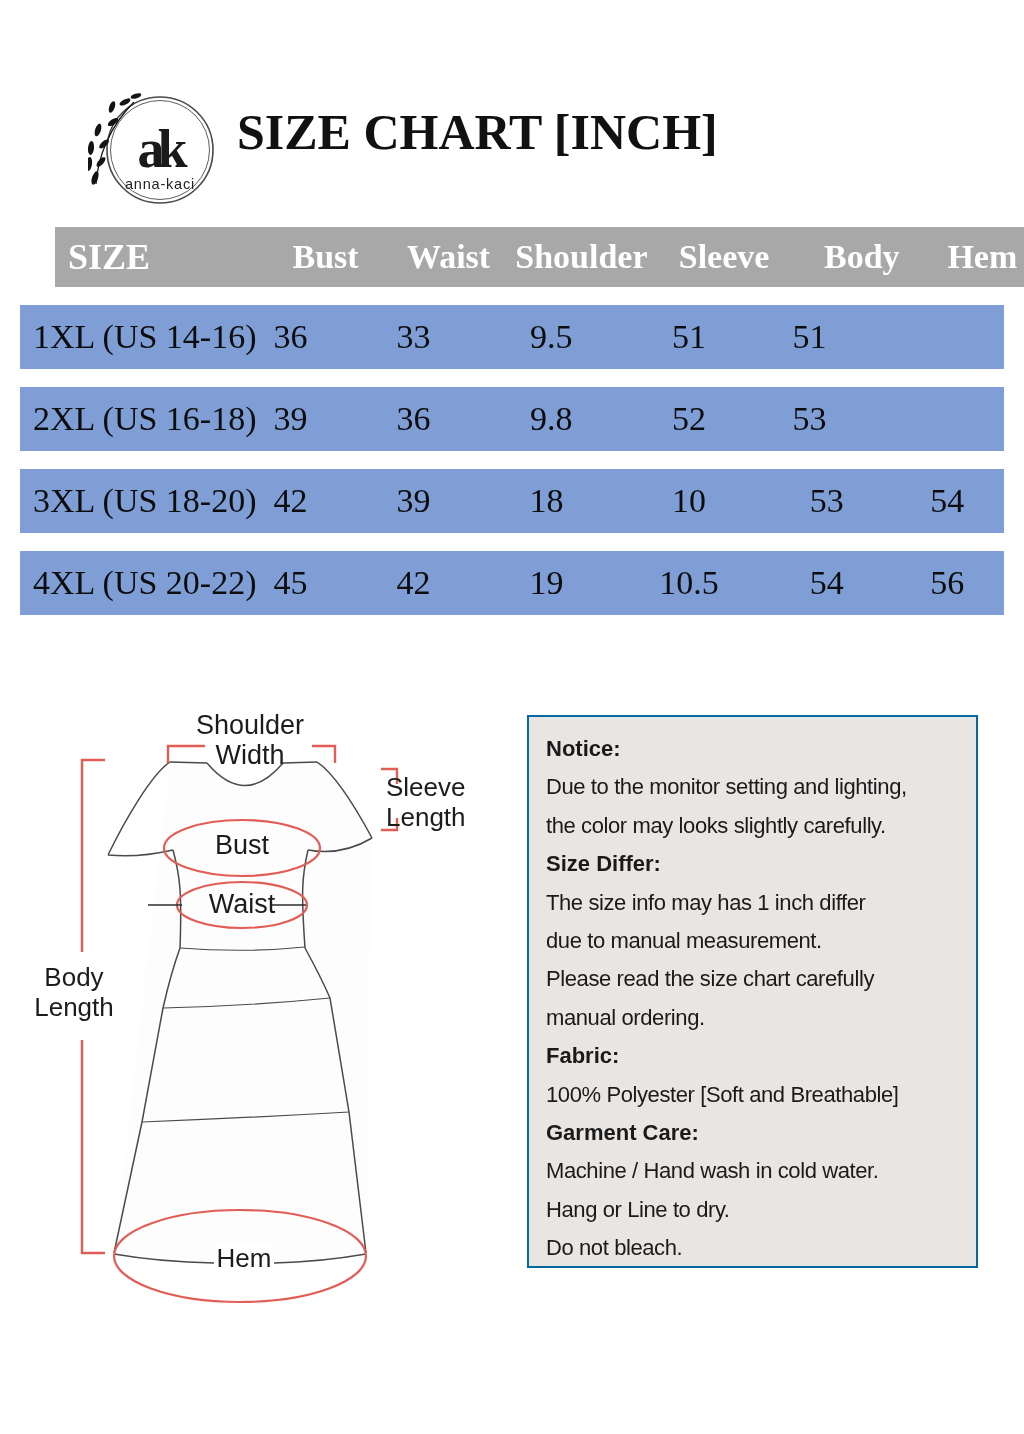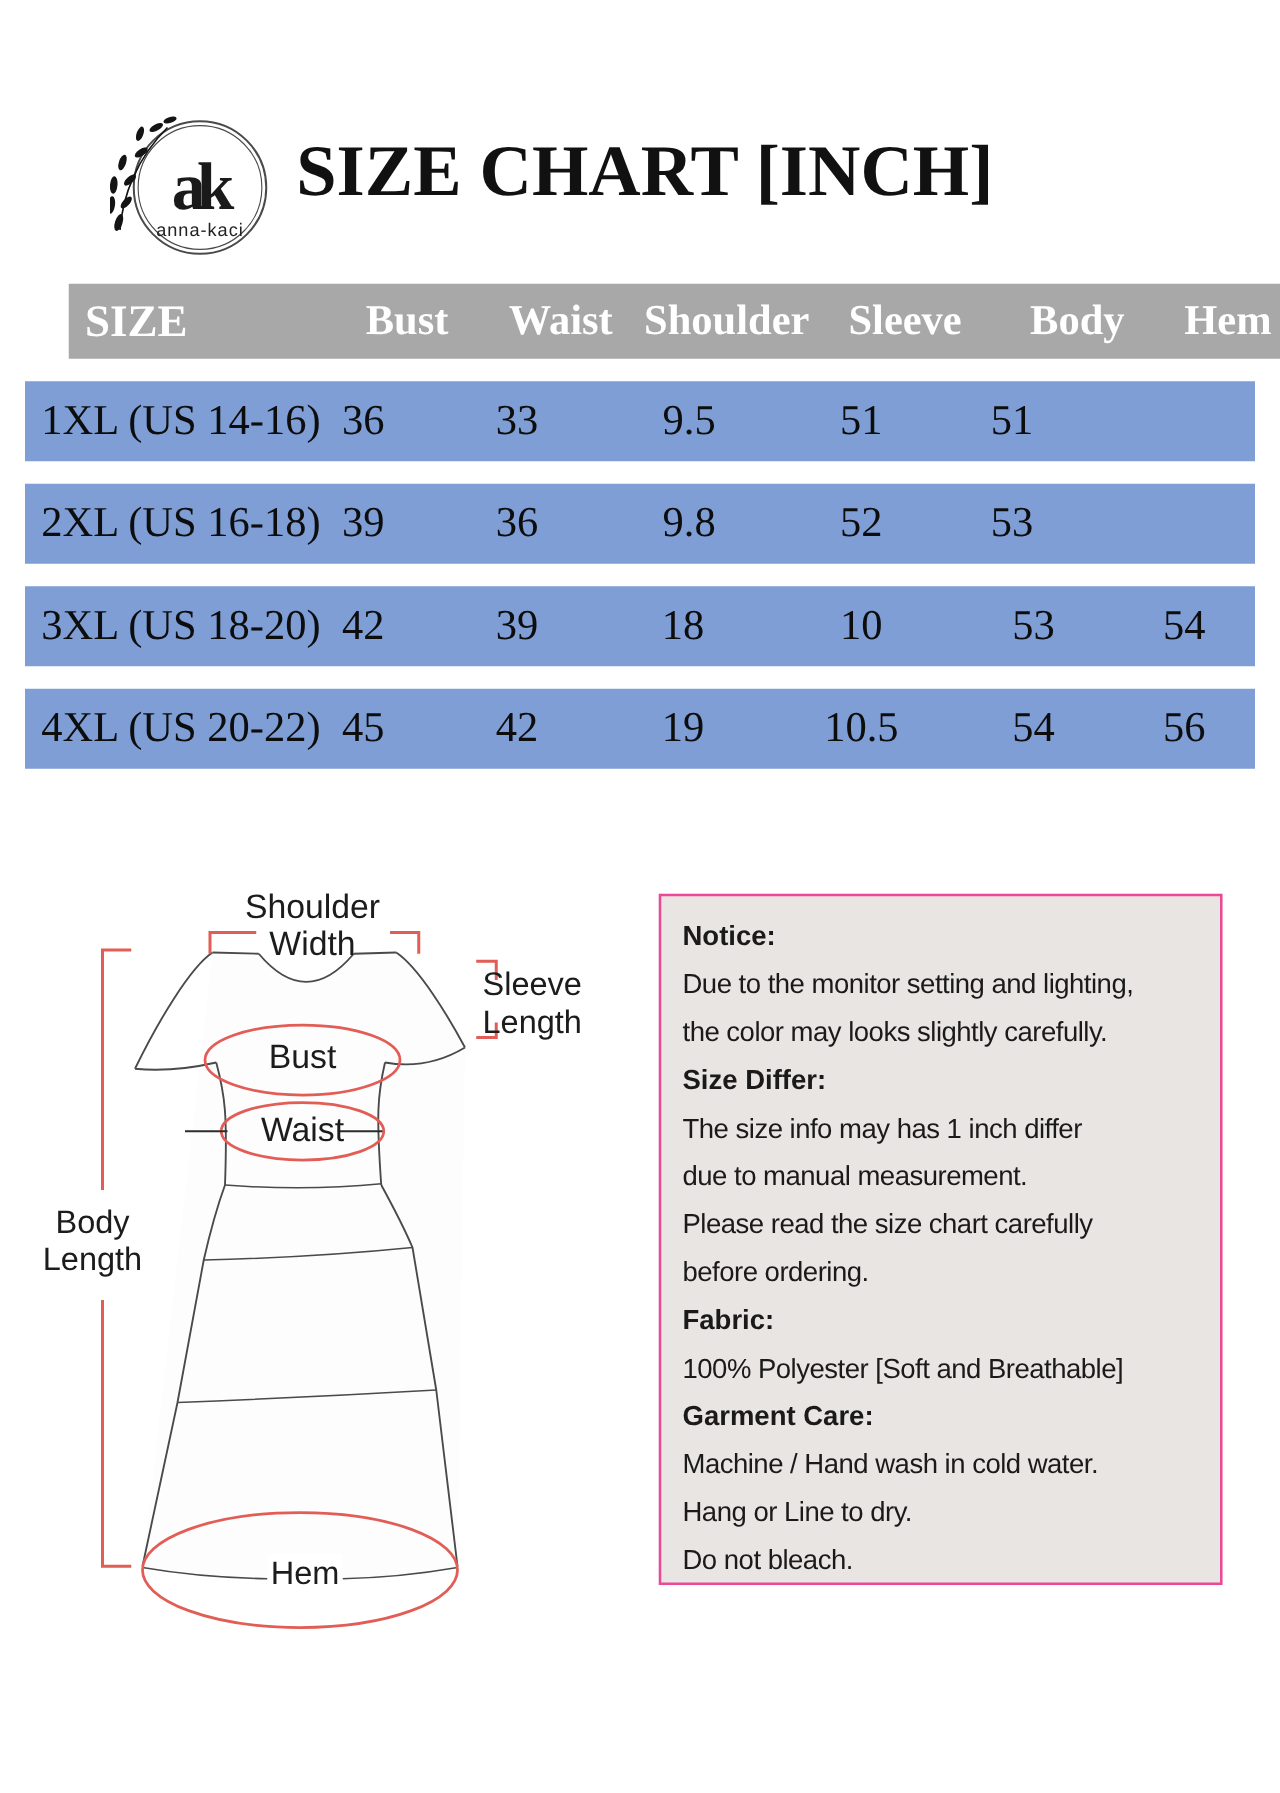--- a/index.html
+++ b/index.html
@@ -7,21 +7,21 @@
   body {
     width:1024px; height:1434px; position:relative; background:#ffffff;
     font-family:"Liberation Sans", sans-serif; overflow:hidden;
   }
 
   
   #logo { position:absolute; left:88px; top:90px; width:140px; height:130px; }
   #page-title {
     position:absolute; left:237px; top:103px;
     font-family:"Liberation Serif", serif; font-weight:bold;
-    font-size:58px; color:#111; letter-spacing:0px; white-space:nowrap;
+    font-size:50px; color:#111; letter-spacing:0px; white-space:nowrap;
   }
 
   
   #size-table { position:absolute; left:20px; top:227px; width:984px; }
   .t-row { display:flex; width:100%; }
   .t-head {
     height:60px; background:#a8a8a8; color:#ffffff;
     font-family:"Liberation Serif", serif; font-weight:bold; font-size:34px;margin-left:35px;
   }
   .t-data {
@@ -50,21 +50,21 @@
   #lbl-shoulder-width { left:150px; top:20px; width:140px; font-size:27px; }
   #lbl-sleeve-length  { left:356px; top:82px;  text-align:left; }
   #lbl-bust  { left:142px; top:140px; width:140px; font-size:27px; }
   #lbl-waist { left:142px; top:199px; width:140px; font-size:27px; }
   #lbl-body-length { left:-16px; top:272px; width:120px; }
   #lbl-hem   { left:184px; top:553px; width:60px; background:#ffffff; }
 
   
   #notice-box {
     position:absolute; left:527px; top:715px; width:451px; height:553px;
-    background:#e8e5e2; border:2px solid #ec4899; padding:13px 10px 0 17px;
+    background:#e8e5e2; border:2px solid #0369a1; padding:13px 10px 0 17px;
   }
   .n-line {
     font-size:22px; letter-spacing:-0.4px; line-height:38.4px;
     color:#1a1a1a; white-space:nowrap;
   }
   .n-bold { font-weight:bold; letter-spacing:0; }
 </style>
 </head>
 <body>
 
@@ -210,20 +210,20 @@
 </div>
 
 <div id="notice-box">
   <div class="n-line n-bold">Notice:</div>
   <div class="n-line">Due to the monitor setting and lighting,</div>
   <div class="n-line">the color may looks slightly carefully.</div>
   <div class="n-line n-bold">Size Differ:</div>
   <div class="n-line">The size info may has 1 inch differ</div>
   <div class="n-line">due to manual measurement.</div>
   <div class="n-line">Please read the size chart carefully</div>
-  <div class="n-line">before ordering.</div>
+  <div class="n-line">manual ordering.</div>
   <div class="n-line n-bold">Fabric:</div>
   <div class="n-line">100% Polyester [Soft and Breathable]</div>
   <div class="n-line n-bold">Garment Care:</div>
   <div class="n-line">Machine / Hand wash in cold water.</div>
   <div class="n-line">Hang or Line to dry.</div>
   <div class="n-line">Do not bleach.</div>
 </div>
 
 </body></html>

